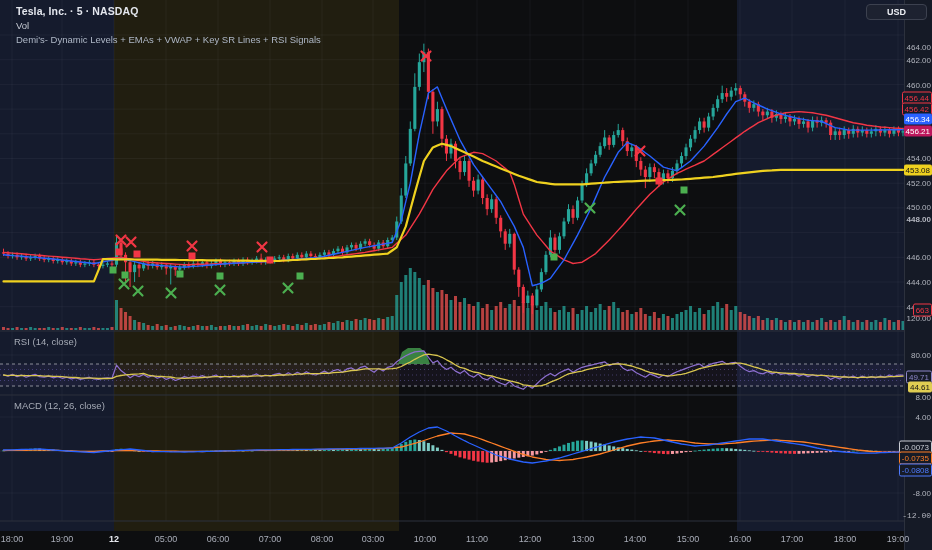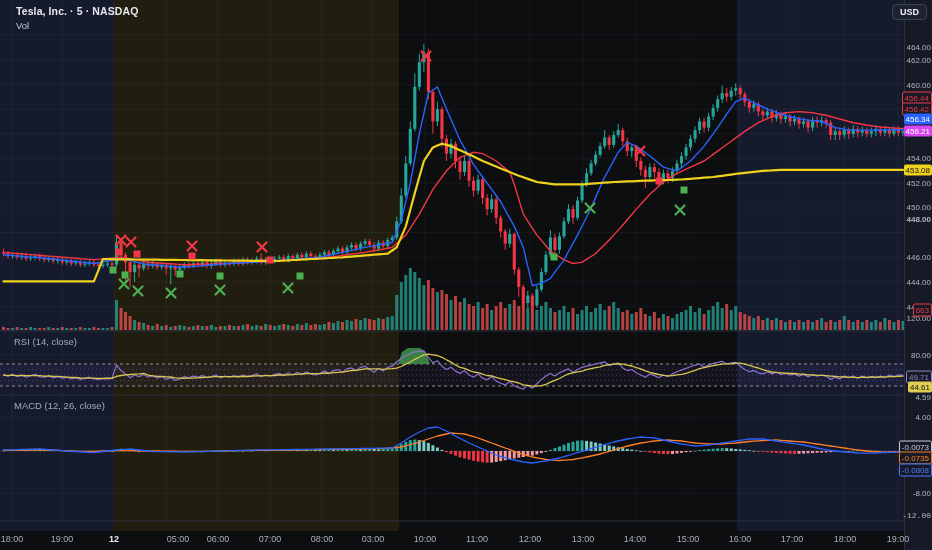--- a/index.html
+++ b/index.html
@@ -4,21 +4,21 @@
 <style>
   html,body{margin:0;padding:0;background:#0d0e10;}
   #app{position:relative;width:932px;height:550px;overflow:hidden;background:#0d0e10;
        font-family:"Liberation Sans","DejaVu Sans",sans-serif;-webkit-font-smoothing:antialiased;}
   #chart-svg{position:absolute;left:0;top:0;}
   .legend{position:absolute;left:16px;top:5px;z-index:5;}
   .legend .t1{font-size:10.5px;font-weight:bold;color:#e4e7ee;letter-spacing:.1px;}
   .legend .t2{font-size:9.5px;color:#c6cad3;margin-top:3px;}
   .legend .t3{font-size:9.5px;color:#aeb7c6;margin-top:3px;}
   .usd-btn{position:absolute;right:5px;top:4px;z-index:6;background:#1d2230;border:1px solid #3c414f;
-       border-radius:4px;color:#eceef3;font-size:9px;font-weight:bold;padding:2px 7px;cursor:pointer;}
+       border-radius:4px;color:#eceef3;font-size:9px;font-weight:bold;padding:2px 20px;cursor:pointer;}
   .pane-label{position:absolute;left:14px;z-index:5;font-size:9.5px;color:#a6abb6;}
   #rsi-label{top:336px;} #macd-label{top:400px;}
   #price-axis{position:absolute;left:904px;top:0;width:28px;height:550px;z-index:4;
        background:#151a26;border-left:1px solid #2c313d;}
   .ptick{position:absolute;right:2px;transform:translateY(-50%);font-size:8px;color:#b2b5be;white-space:nowrap;}
   .badge{position:absolute;right:1px;transform:translateY(-50%);font-size:8px;line-height:9px;
        padding:1px 2px;border-radius:2px;white-space:nowrap;z-index:5;}
   #time-axis{position:absolute;left:0;top:531px;width:912px;height:19px;z-index:4;overflow:hidden;}
   .ttick{position:absolute;top:3px;transform:translateX(-50%);font-size:9px;color:#a9adb8;white-space:nowrap;}
   .ttick.bold{font-weight:bold;color:#e8eaf0;}
@@ -907,61 +907,62 @@
       <polyline points="3.5,450.5 8.0,450.4 12.5,450.4 17.1,450.4 21.6,450.3 26.1,450.3 30.6,450.2 35.1,450.1 39.7,450.1 44.2,450.1 48.7,450.0 53.2,450.2 57.7,450.4 62.3,450.6 66.8,450.8 71.3,450.9 75.8,451.1 80.3,451.3 84.9,451.5 89.4,451.4 93.9,451.3 98.4,451.1 102.9,451.0 107.5,450.9 112.0,450.8 116.5,450.6 121.0,450.5 125.5,450.6 130.1,450.6 134.6,450.7 139.1,450.8 143.6,450.8 148.1,450.9 152.7,450.9 157.2,451.0 161.7,451.1 166.2,451.1 170.7,451.1 175.3,451.2 179.8,451.3 184.3,451.3 188.8,451.4 193.3,451.4 197.9,451.4 202.4,451.5 206.9,451.4 211.4,451.3 215.9,451.2 220.5,451.1 225.0,451.0 229.5,450.9 234.0,450.8 238.5,450.7 243.1,450.6 247.6,450.5 252.1,450.4 256.6,450.4 261.1,450.4 265.7,450.3 270.2,450.3 274.7,450.2 279.2,450.1 283.7,450.1 288.3,450.1 292.8,450.0 297.3,449.9 301.8,449.8 306.3,449.8 310.9,449.7 315.4,449.6 319.9,449.5 324.4,449.4 328.9,449.4 333.5,449.3 338.0,449.2 342.5,449.1 347.0,449.1 351.5,449.0 356.1,449.0 360.6,448.9 365.1,448.8 369.6,448.8 374.1,448.7 378.7,448.7 383.2,448.6 387.7,448.2 392.2,447.8 396.7,447.4 401.3,447.0 405.8,445.8 410.3,444.5 414.8,443.3 419.3,442.0 423.9,440.5 428.4,439.0 432.9,437.5 437.4,436.0 441.9,435.0 446.5,434.0 451.0,433.0 455.5,433.3 460.0,433.7 464.5,434.0 469.1,435.3 473.6,436.7 478.1,438.0 482.6,439.7 487.1,441.3 491.7,443.0 496.2,444.7 500.7,446.3 505.2,448.0 509.7,449.7 514.3,451.3 518.8,453.0 523.3,454.3 527.8,455.7 532.3,457.0 536.9,457.8 541.4,458.7 545.9,459.5 550.4,459.8 554.9,460.2 559.5,460.5 564.0,460.2 568.5,459.8 573.0,459.5 577.5,458.7 582.1,457.8 586.6,457.0 591.1,456.0 595.6,455.0 600.1,454.0 604.7,452.7 609.2,451.3 613.7,450.0 618.2,448.7 622.7,447.3 627.3,446.0 631.8,445.0 636.3,444.0 640.8,443.0 645.3,442.3 649.9,441.7 654.4,441.0 658.9,440.7 663.4,440.3 667.9,440.0 672.5,440.3 677.0,440.7 681.5,441.0 686.0,441.7 690.5,442.3 695.1,443.0 699.6,443.3 704.1,443.7 708.6,444.0 713.1,444.0 717.7,444.0 722.2,444.0 726.7,443.7 731.2,443.3 735.7,443.0 740.3,442.5 744.8,442.0 749.3,441.5 753.8,441.2 758.3,440.8 762.9,440.5 767.4,440.3 771.9,440.2 776.4,440.0 780.9,440.3 785.5,440.7 790.0,441.0 794.5,441.3 799.0,441.7 803.5,442.0 808.1,442.7 812.6,443.3 817.1,444.0 821.6,444.7 826.1,445.3 830.7,446.0 835.2,446.7 839.7,447.3 844.2,448.0 848.7,448.7 853.3,449.3 857.8,450.0 862.3,450.5 866.8,451.0 871.3,451.5 875.9,451.7 880.4,452.0 884.9,452.2 889.4,452.1 893.9,452.1 898.5,452.1 903.0,452.0" fill="none" stroke="#ff7f27" stroke-width="1.3" stroke-linejoin="round" stroke-linecap="round"></polyline>
       <polyline points="3.5,450.0 8.0,449.9 12.5,449.8 17.1,449.6 21.6,449.5 26.1,449.4 30.6,449.3 35.1,449.1 39.7,449.0 44.2,449.3 48.7,449.7 53.2,450.0 57.7,450.3 62.3,450.7 66.8,451.0 71.3,451.3 75.8,451.5 80.3,451.8 84.9,452.0 89.4,452.3 93.9,452.5 98.4,452.0 102.9,451.5 107.5,451.0 112.0,450.5 116.5,450.0 121.0,449.7 125.5,449.3 130.1,449.0 134.6,449.5 139.1,450.0 143.6,450.5 148.1,451.0 152.7,451.5 157.2,451.6 161.7,451.6 166.2,451.7 170.7,451.8 175.3,451.9 179.8,451.9 184.3,452.0 188.8,451.9 193.3,451.8 197.9,451.6 202.4,451.5 206.9,451.4 211.4,451.3 215.9,451.1 220.5,451.0 225.0,450.9 229.5,450.8 234.0,450.6 238.5,450.5 243.1,450.4 247.6,450.3 252.1,450.1 256.6,450.0 261.1,449.9 265.7,449.9 270.2,449.8 274.7,449.8 279.2,449.7 283.7,449.6 288.3,449.6 292.8,449.5 297.3,449.4 301.8,449.4 306.3,449.3 310.9,449.3 315.4,449.2 319.9,449.1 324.4,449.1 328.9,449.0 333.5,448.9 338.0,448.9 342.5,448.8 347.0,448.7 351.5,448.6 356.1,448.6 360.6,448.5 365.1,448.4 369.6,448.3 374.1,448.3 378.7,448.2 383.2,448.1 387.7,448.1 392.2,448.0 396.7,445.5 401.3,443.0 405.8,440.0 410.3,437.0 414.8,434.5 419.3,432.0 423.9,430.0 428.4,428.0 432.9,427.5 437.4,427.0 441.9,429.0 446.5,431.0 451.0,433.5 455.5,436.0 460.0,438.3 464.5,440.7 469.1,443.0 473.6,445.0 478.1,447.0 482.6,449.0 487.1,451.0 491.7,453.0 496.2,455.0 500.7,456.3 505.2,457.7 509.7,459.0 514.3,460.0 518.8,461.0 523.3,462.0 527.8,462.5 532.3,463.0 536.9,462.3 541.4,461.7 545.9,461.0 550.4,460.0 554.9,459.0 559.5,458.0 564.0,456.7 568.5,455.3 573.0,454.0 577.5,452.7 582.1,451.3 586.6,450.0 591.1,448.7 595.6,447.3 600.1,446.0 604.7,444.7 609.2,443.3 613.7,442.0 618.2,441.0 622.7,440.0 627.3,439.0 631.8,438.3 636.3,437.7 640.8,437.0 645.3,437.3 649.9,437.7 654.4,438.0 658.9,439.0 663.4,440.0 667.9,441.0 672.5,442.0 677.0,443.0 681.5,444.0 686.0,444.7 690.5,445.3 695.1,446.0 699.6,445.7 704.1,445.3 708.6,445.0 713.1,444.3 717.7,443.7 722.2,443.0 726.7,442.3 731.2,441.7 735.7,441.0 740.3,440.3 744.8,439.7 749.3,439.0 753.8,439.0 758.3,439.0 762.9,439.0 767.4,439.7 771.9,440.3 776.4,441.0 780.9,441.7 785.5,442.3 790.0,443.0 794.5,443.7 799.0,444.3 803.5,445.0 808.1,446.0 812.6,447.0 817.1,448.0 821.6,448.8 826.1,449.7 830.7,450.5 835.2,451.0 839.7,451.5 844.2,452.0 848.7,452.3 853.3,452.7 857.8,453.0 862.3,453.1 866.8,453.1 871.3,453.2 875.9,453.0 880.4,452.7 884.9,452.5 889.4,452.3 893.9,452.1 898.5,452.0 903.0,451.8" fill="none" stroke="#2962ff" stroke-width="1.3" stroke-linejoin="round" stroke-linecap="round"></polyline>
       <line x1="0" y1="331" x2="932" y2="331" stroke="#2c313d" stroke-width="1"></line>
       <line x1="0" y1="395" x2="932" y2="395" stroke="#2c313d" stroke-width="1"></line>
       <line x1="0" y1="521" x2="932" y2="521" stroke="#2c313d" stroke-width="1"></line>
     </svg>
 
   <div class="legend">
     <div class="t1">Tesla, Inc. · 5 · NASDAQ</div>
     <div class="t2">Vol</div>
+    <div class="t3">Demi's- Dynamic Levels + EMAs + VWAP + Key SR Lines + RSI Signals</div>
   </div>
 
   <div class="usd-btn">USD</div>
 
   <div class="pane-label" id="rsi-label">RSI (14, close)</div>
   <div class="pane-label" id="macd-label">MACD (12, 26, close)</div>
 
   <div id="price-axis">
       <div class="ptick" style="top: 35px; margin-top: 12px;">464.00</div>
       <div class="ptick" style="top: 60px;">462.00</div>
       <div class="ptick" style="top: 85px;">460.00</div>
       <div class="ptick" style="top: 158px;">454.00</div>
       <div class="ptick" style="top: 183px; margin-left: 34px;">452.00</div>
       <div class="ptick" style="top: 207px;">450.00</div>
       <div class="ptick" style="top: 219px; font-weight: bold;">448.00</div>
       <div class="ptick" style="top: 257px;">446.00</div>
       <div class="ptick" style="top: 282px;">444.00</div>
       <div class="ptick" style="top: 307px;">442.00</div>
       <div class="ptick" style="top: 318px;">120.00</div>
       <div class="ptick" style="top: 355px;">80.00</div>
-      <div class="ptick" style="top: 397px;">4.59</div>
+      <div class="ptick" style="top: 397px;">8.00</div>
       <div class="ptick" style="top: 417px;">4.00</div>
       <div class="ptick" style="top: 493px;">-8.00</div>
       <div class="ptick" style="top: 515px; font-family: Liberation Mono, monospace;">-12.00</div>
       <div class="badge" style="top: 98px; background: rgb(22, 27, 39); border: 1px solid rgb(242, 54, 69); color: rgb(242, 54, 69);">456.44</div>
       <div class="badge" style="top: 108.5px; background: rgb(22, 27, 39); border: 1px solid rgb(242, 54, 69); color: rgb(242, 54, 69);">456.42</div>
       <div class="badge" style="top: 118.5px; background: rgb(41, 98, 255); color: rgb(255, 255, 255);">456.34</div>
-      <div class="badge" style="top: 131px; background: #d946ef; color: rgb(255, 255, 255);">456.21</div>
+      <div class="badge" style="top: 131px; background: #be185d; color: rgb(255, 255, 255);">456.21</div>
       <div class="badge" style="top: 170px; background: rgb(239, 209, 31); color: rgb(20, 20, 20);">453.08</div>
       <div class="badge" style="top: 310px; background: rgb(22, 27, 39); border: 1px solid rgb(242, 54, 69); color: rgb(242, 54, 69);">663</div>
       <div class="badge" style="top: 377px; background: rgb(22, 27, 39); border: 1px solid rgb(141, 134, 201); color: rgb(141, 134, 201);">49.71</div>
       <div class="badge" style="top: 387px; background: rgb(224, 205, 82); color: rgb(20, 20, 20);">44.61</div>
       <div class="badge" style="top: 447px; background: rgb(22, 27, 39); border: 1px solid rgb(201, 204, 212); color: rgb(201, 204, 212);">-0.0073</div>
       <div class="badge" style="top: 458px; background: rgb(22, 27, 39); border: 1px solid rgb(255, 127, 39); color: rgb(255, 127, 39);">-0.0735</div>
       <div class="badge" style="top: 469.5px; background: rgb(22, 27, 39); border: 1px solid rgb(79, 123, 255); color: rgb(79, 123, 255);">-0.0808</div>
     </div>
   <div id="time-axis">
       <div class="ttick" style="left: 12px;">18:00</div>
       <div class="ttick" style="left: 62px;">19:00</div>
       <div class="ttick bold" style="left: 114px;">12</div>
-      <div class="ttick" style="left: 178px;">05:00</div>
+      <div class="ttick" style="left: 166px;">05:00</div>
       <div class="ttick" style="left: 218px;">06:00</div>
       <div class="ttick" style="left: 270px;">07:00</div>
       <div class="ttick" style="left: 322px;">08:00</div>
       <div class="ttick" style="left: 373px;">03:00</div>
       <div class="ttick" style="left: 425px;">10:00</div>
       <div class="ttick" style="left: 477px;">11:00</div>
       <div class="ttick" style="left: 530px;">12:00</div>
       <div class="ttick" style="left: 583px;">13:00</div>
       <div class="ttick" style="left: 635px;">14:00</div>
       <div class="ttick" style="left: 688px;">15:00</div>

